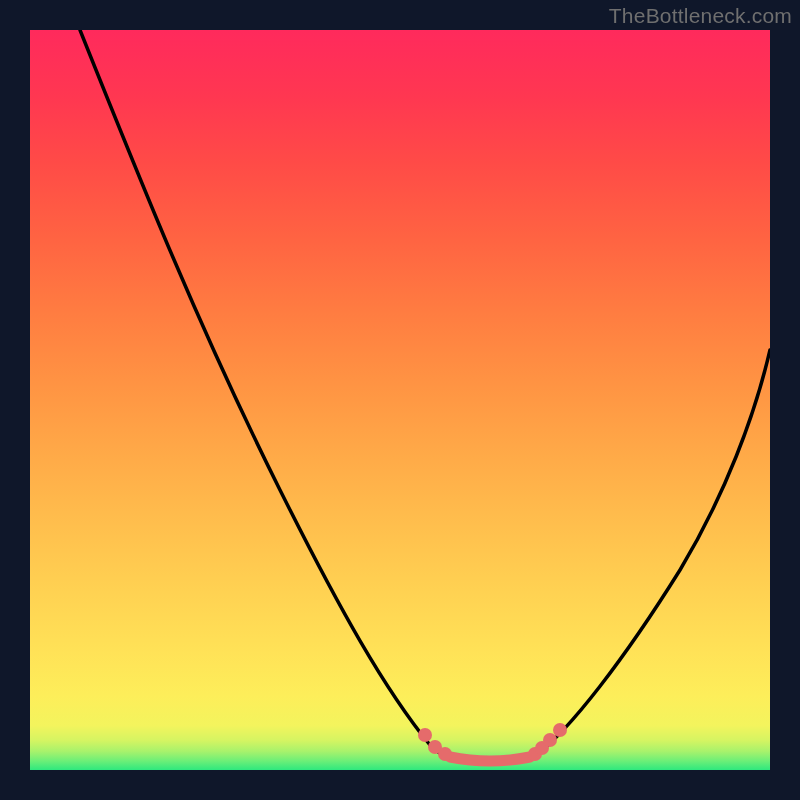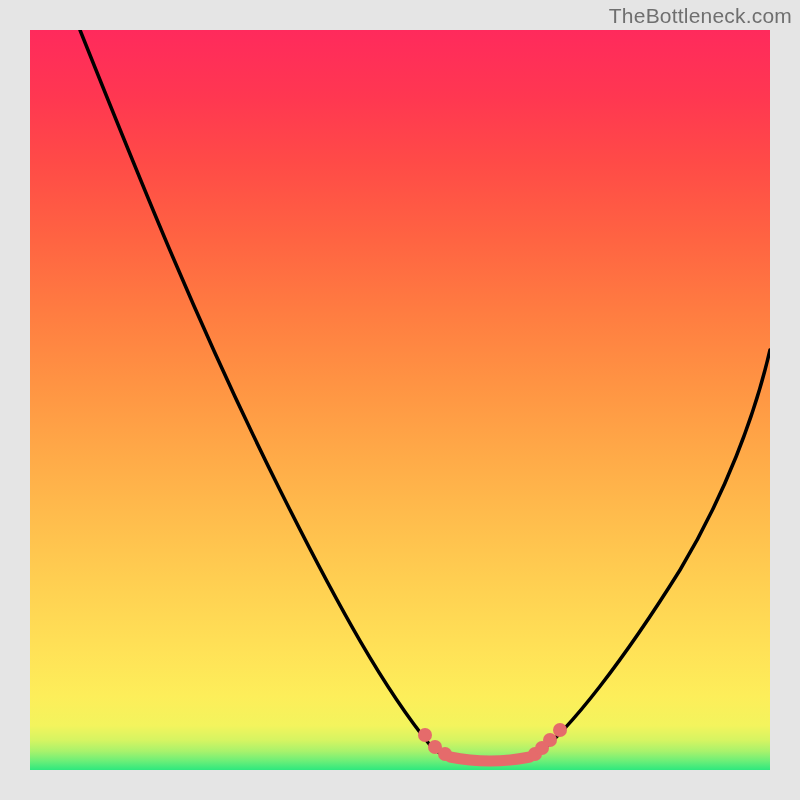--- a/index.html
+++ b/index.html
@@ -8,21 +8,21 @@
     width: 800px;
     height: 800px;
     overflow: hidden;
     background: #000;
     font-family: Arial, Helvetica, sans-serif;
   }
   .frame {
     position: absolute;
     top: 0; left: 0;
     width: 800px; height: 800px;
-    background: #e5e5e5;
+    background: #0f172a;
   }
   .plot-area {
     position: absolute;
     top: 30px;
     left: 30px;
     width: 740px;
     height: 740px;
     overflow: hidden;
   }
   .gradient-bg {

